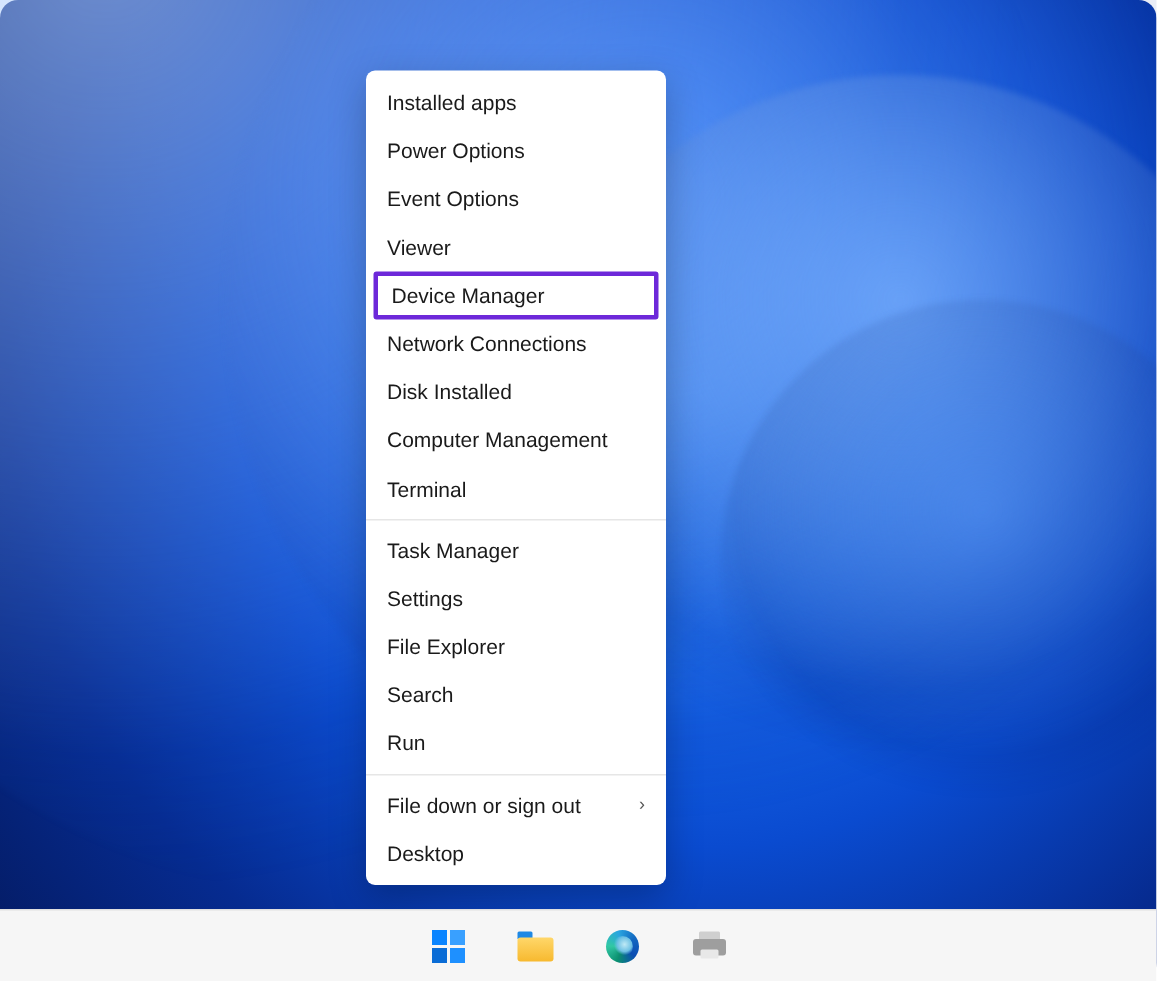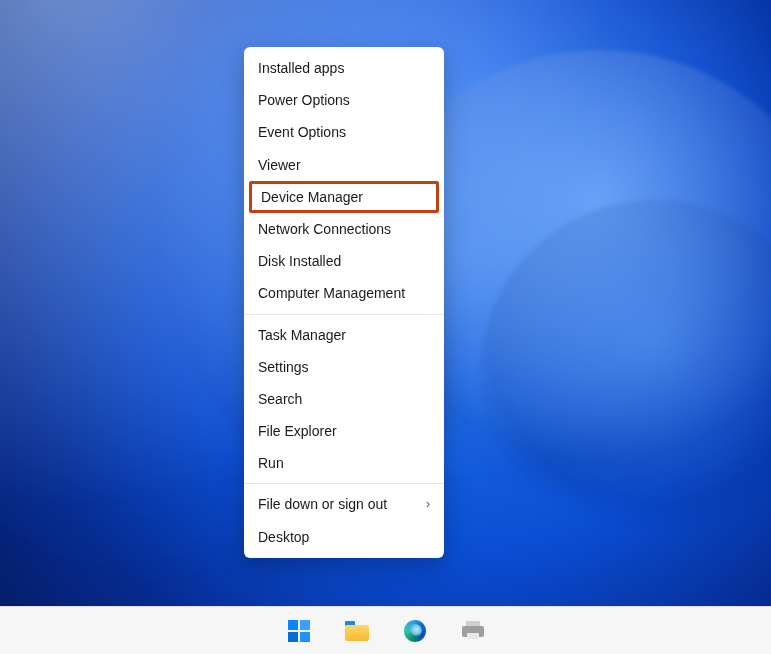--- a/index.html
+++ b/index.html
@@ -3,20 +3,21 @@
   <meta charset="utf-8">
   <style>
     * { margin: 0; padding: 0; box-sizing: border-box; font-family: "Segoe UI", Arial, sans-serif; }
     html, body { width: 771px; height: 654px; overflow: hidden; }
 
     .desktop {
       width: 771px;
       height: 654px;
       position: relative;
       background: radial-gradient(circle at 60% 40%, #3a8cff 0%, #1a6cf0 25%, #0a4bd0 50%, #062b90 75%, #041a60 100%);
+      border-radius: 12px;
     }
 
     
     .swirl {
       position: absolute;
       border-radius: 50%;
       background: radial-gradient(circle at 30% 30%, rgba(180,210,255,0.6), rgba(20,80,200,0.1) 60%, transparent 70%);
       filter: blur(2px);
     }
     .s1 { width: 900px; height: 900px; left: -200px; top: -300px; }
@@ -43,21 +44,21 @@
       align-items: center;
       justify-content: space-between;
       line-height: 1.3;
     }
     .menu-sep {
       height: 1px;
       background: #e6e6e6;
       margin: 4px 0;
     }
     .highlight-box {
-      border: 3px solid #c2410c;
+      border: 3px solid #6d28d9;
       border-radius: 2px;
       margin: 0 5px;
       padding: 4px 9px;
     }
     .submenu-arrow {
       font-size: 12px;
       color: #555;
     }
 
     .taskbar {
@@ -126,34 +127,37 @@
       </div>
     <div class="menu-item">
         <span>Network Connections</span>
       </div>
     <div class="menu-item">
         <span>Disk Installed</span>
       </div>
     <div class="menu-item">
         <span>Computer Management</span>
       </div>
+    <div class="menu-item">
+        <span>Terminal</span>
+      </div>
 
     <div class="menu-sep"></div>
 
     <div class="menu-item">
         <span>Task Manager</span>
       </div>
     <div class="menu-item">
         <span>Settings</span>
       </div>
     <div class="menu-item">
-        <span>Search</span>
+        <span>File Explorer</span>
       </div>
     <div class="menu-item">
-        <span>File Explorer</span>
+        <span>Search</span>
       </div>
     <div class="menu-item">
         <span>Run</span>
       </div>
 
     <div class="menu-sep"></div>
 
     <div class="menu-item">
       <span>File down or sign out</span>
       <span class="submenu-arrow">›</span>

